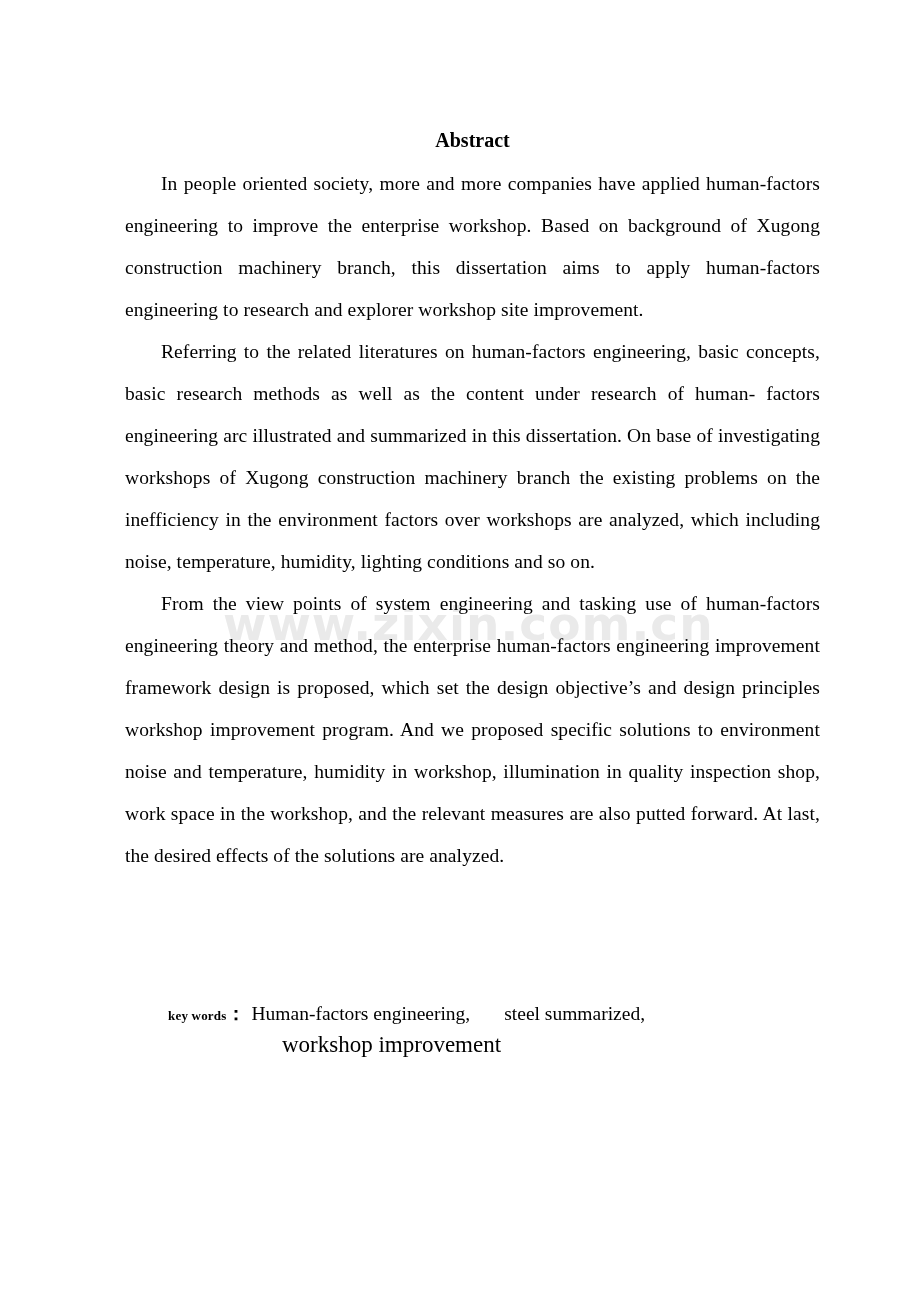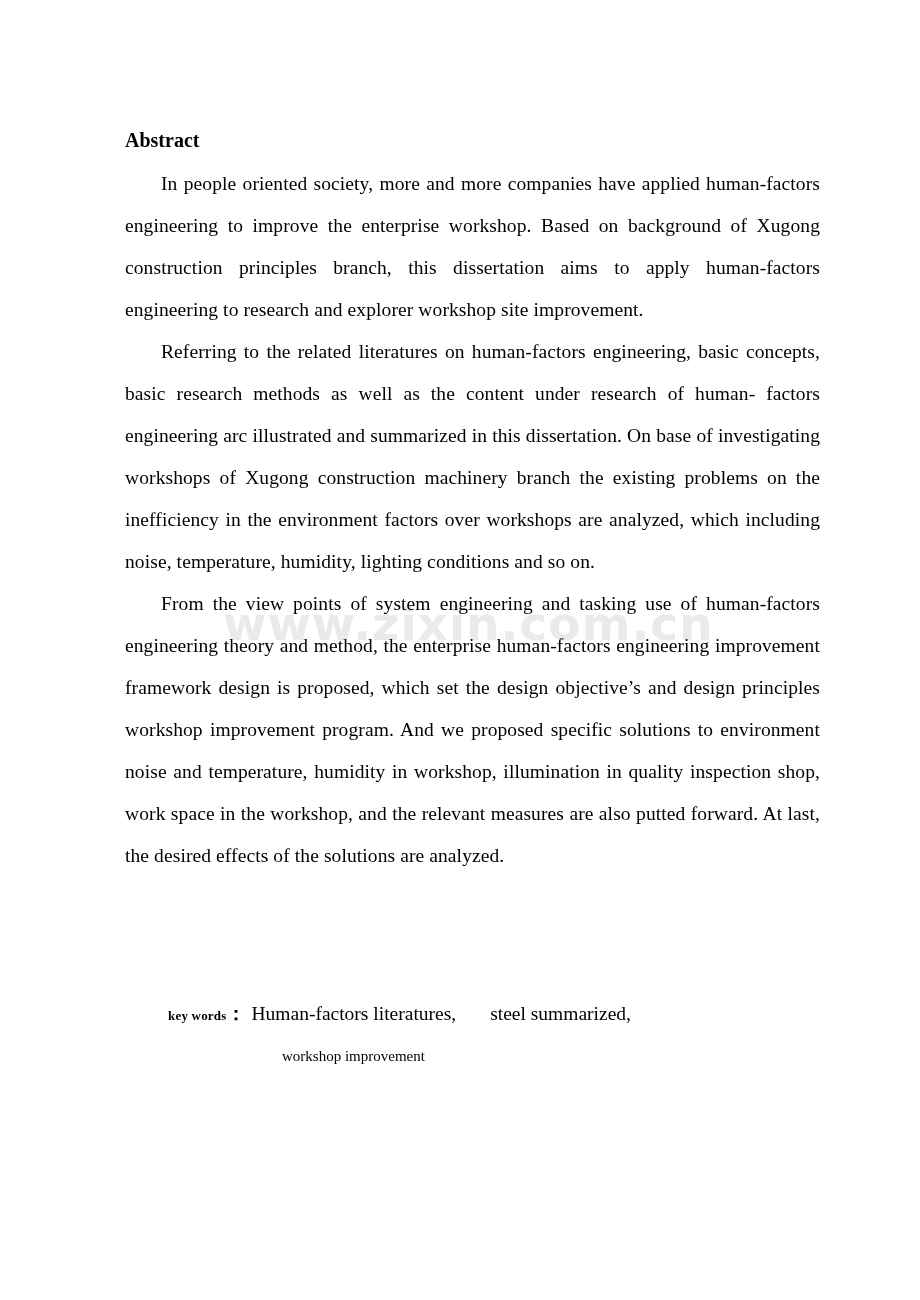--- a/index.html
+++ b/index.html
@@ -42,21 +42,21 @@
     z-index: 0;
     line-height: 1;
   }
 
   
   .doc-title {
     position: absolute;
     top: 128px;
     left: 0;
     width: 695px;
-    text-align: left;
+    text-align: center;
     font-size: 20px;
     font-weight: bold;
     line-height: 24px;
     z-index: 2;
   }
 
   
   .body-block {
     position: absolute;
     top: 163px;
@@ -105,39 +105,39 @@
     font-size: 19.5px;
     font-family: "Liberation Serif", "DejaVu Serif", serif;
   }
   .kw-gap {
     display: inline-block;
     width: 34px;
   }
   .kw-line2 {
     display: block;
     padding-left: 157px;
-    font-size: 15px;
-    margin-top: 12px;
+    font-size: 23px;
+    margin-top: 1px;
   }
 </style>
 </head>
 <body>
 
 <div class="page">
 
   <div class="watermark">www.zixin.com.cn</div>
 
   <div class="doc-title">Abstract</div>
 
   <div class="body-block">
-    <p class="para">In people oriented society, more and more companies have applied human-factors engineering to improve the enterprise workshop. Based on background of Xugong construction principles branch, this dissertation aims to apply human-factors engineering to research and explorer workshop site improvement.</p>
+    <p class="para">In people oriented society, more and more companies have applied human-factors engineering to improve the enterprise workshop. Based on background of Xugong construction machinery branch, this dissertation aims to apply human-factors engineering to research and explorer workshop site improvement.</p>
     <p class="para">Referring to the related literatures on human-factors engineering, basic concepts, basic research methods as well as the content under research of human- factors engineering arc illustrated and summarized in this dissertation. On base of investigating workshops of Xugong construction machinery branch the existing problems on the inefficiency in the environment factors over workshops are analyzed, which including noise, temperature, humidity, lighting conditions and so on.</p>
     <p class="para">From the view points of system engineering and tasking use of human-factors engineering theory and method, the enterprise human-factors engineering improvement framework design is proposed, which set the design objective’s and design principles workshop improvement program. And we proposed specific solutions to environment noise and temperature, humidity in workshop, illumination in quality inspection shop, work space in the workshop, and the relevant measures are also putted forward. At last, the desired effects of the solutions are analyzed.</p>
   </div>
 
   <div class="keywords-block">
     <span class="kw-row">
-      <span class="kw-label">key words</span><span class="kw-colon">：</span><span class="kw-terms">Human-factors literatures,</span><span class="kw-gap"></span><span class="kw-terms">steel summarized,</span>
+      <span class="kw-label">key words</span><span class="kw-colon">：</span><span class="kw-terms">Human-factors engineering,</span><span class="kw-gap"></span><span class="kw-terms">steel summarized,</span>
     </span>
     <span class="kw-line2">workshop improvement</span>
   </div>
 
 </div>
 
 </body></html>

